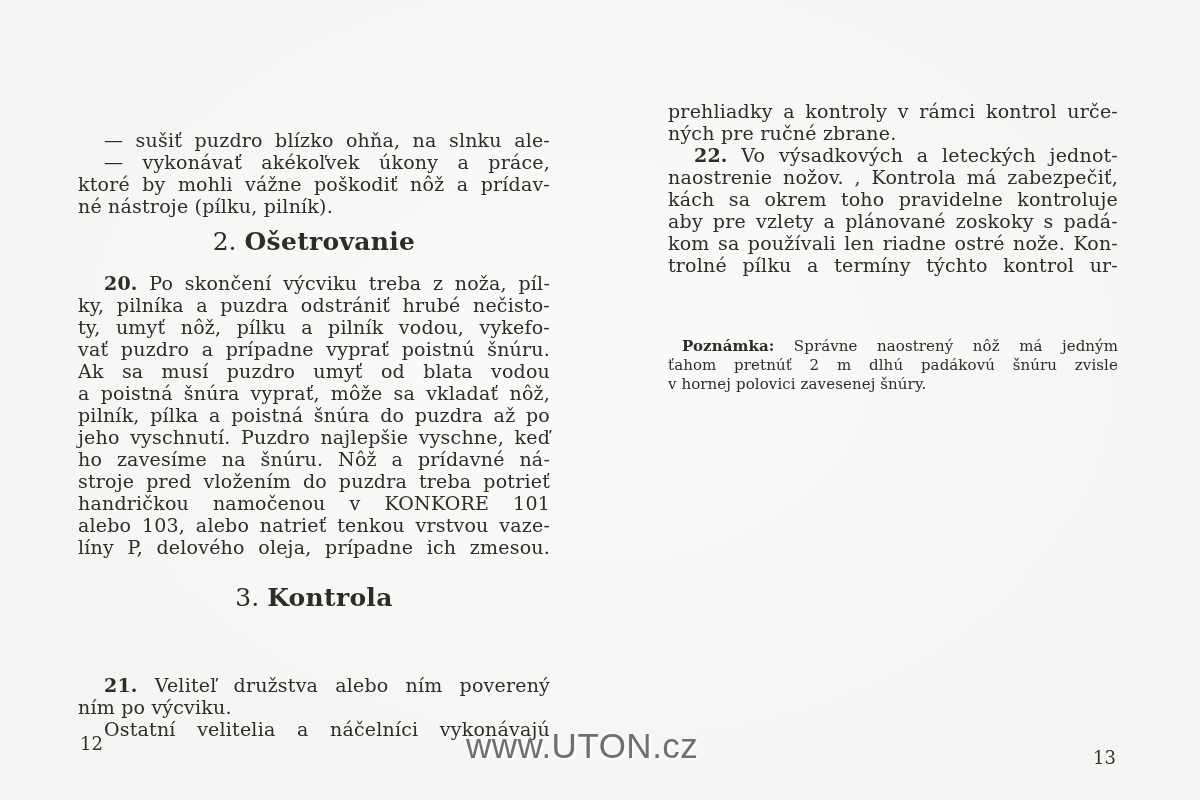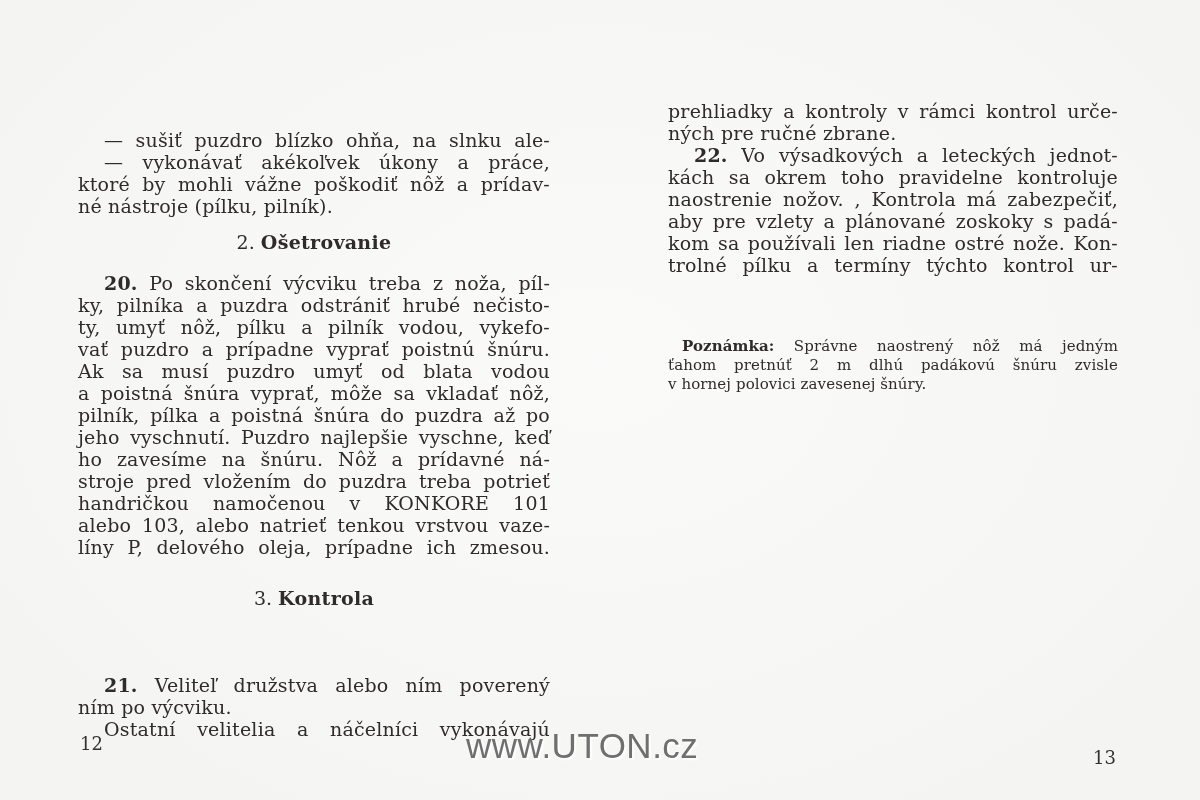--- a/index.html
+++ b/index.html
@@ -20,21 +20,21 @@
   .col-right { left: 668px; width: 450px; }
   .blk { position: absolute; width: 100%; }
   .ln {
     font-size: 19px;
     line-height: 22px;
     letter-spacing: 0.2px;
     white-space: normal;
   }
   .j { text-align: justify; text-align-last: justify; }
   .ind { padding-left: 26px; box-sizing: border-box; }
-  .heading { text-align: center; font-size: 19px; line-height: 22px; }
+  .heading { text-align: center; font-size: 25px; line-height: 22px; }
   .heading b { letter-spacing: 0.3px; }
   .note-blk .ln { font-size: 15px; line-height: 19px; letter-spacing: 0.1px; }
   .note-blk .ind { padding-left: 14px; }
   .pagenum {
     position: absolute;
     font-size: 18px; line-height: 22px;
     color: #35312d;
   }
   .watermark {
     position: absolute;
@@ -105,22 +105,22 @@
   </div>
 
 </div>
 
 <div class="col col-right">
 
   <div class="blk cont-blk">
     <div class="ln j">prehliadky a kontroly v rámci kontrol urče-</div>
     <div class="ln">ných pre ručné zbrane.</div>
     <div class="ln j ind"><b>22.</b><span> Vo výsadkových a leteckých jednot-</span></div>
+    <div class="ln j">naostrenie nožov. , Kontrola má zabezpečiť,</div>
     <div class="ln j">kách sa okrem toho pravidelne kontroluje</div>
-    <div class="ln j">naostrenie nožov. , Kontrola má zabezpečiť,</div>
     <div class="ln j">aby pre vzlety a plánované zoskoky s padá-</div>
     <div class="ln j">kom sa používali len riadne ostré nože. Kon-</div>
     <div class="ln j">trolné pílku a termíny týchto kontrol ur-</div>
   </div>
 
   <div class="blk note-blk">
     <div class="ln j ind"><b>Poznámka:</b><span> Správne naostrený nôž má jedným</span></div>
     <div class="ln j">ťahom pretnúť 2 m dlhú padákovú šnúru zvisle</div>
     <div class="ln">v hornej polovici zavesenej šnúry.</div>
   </div>

